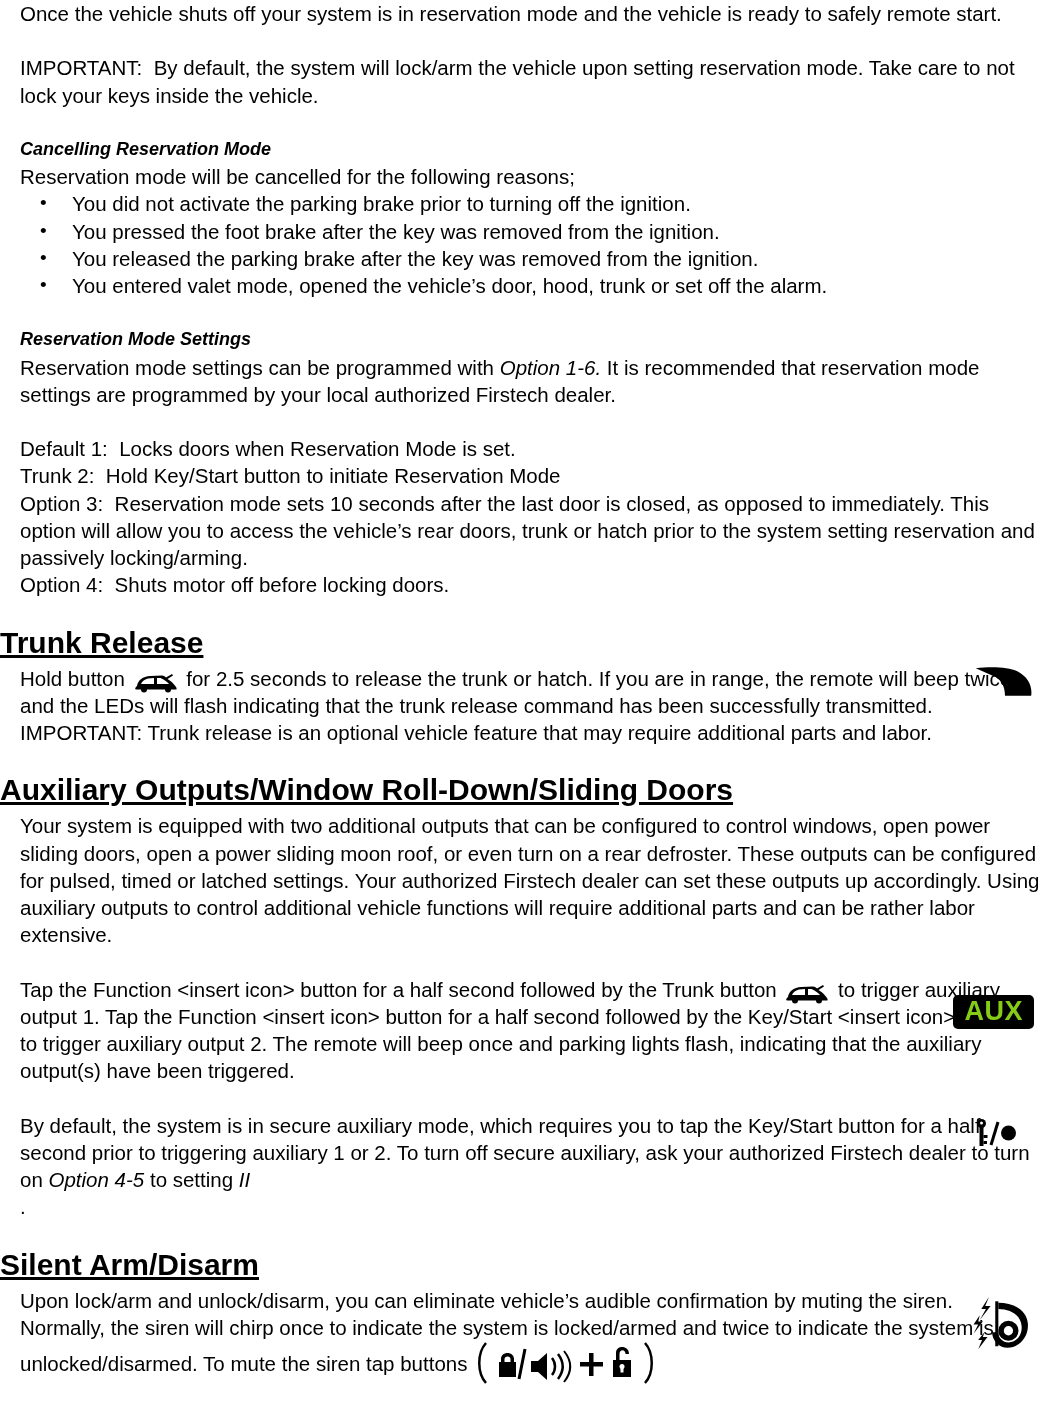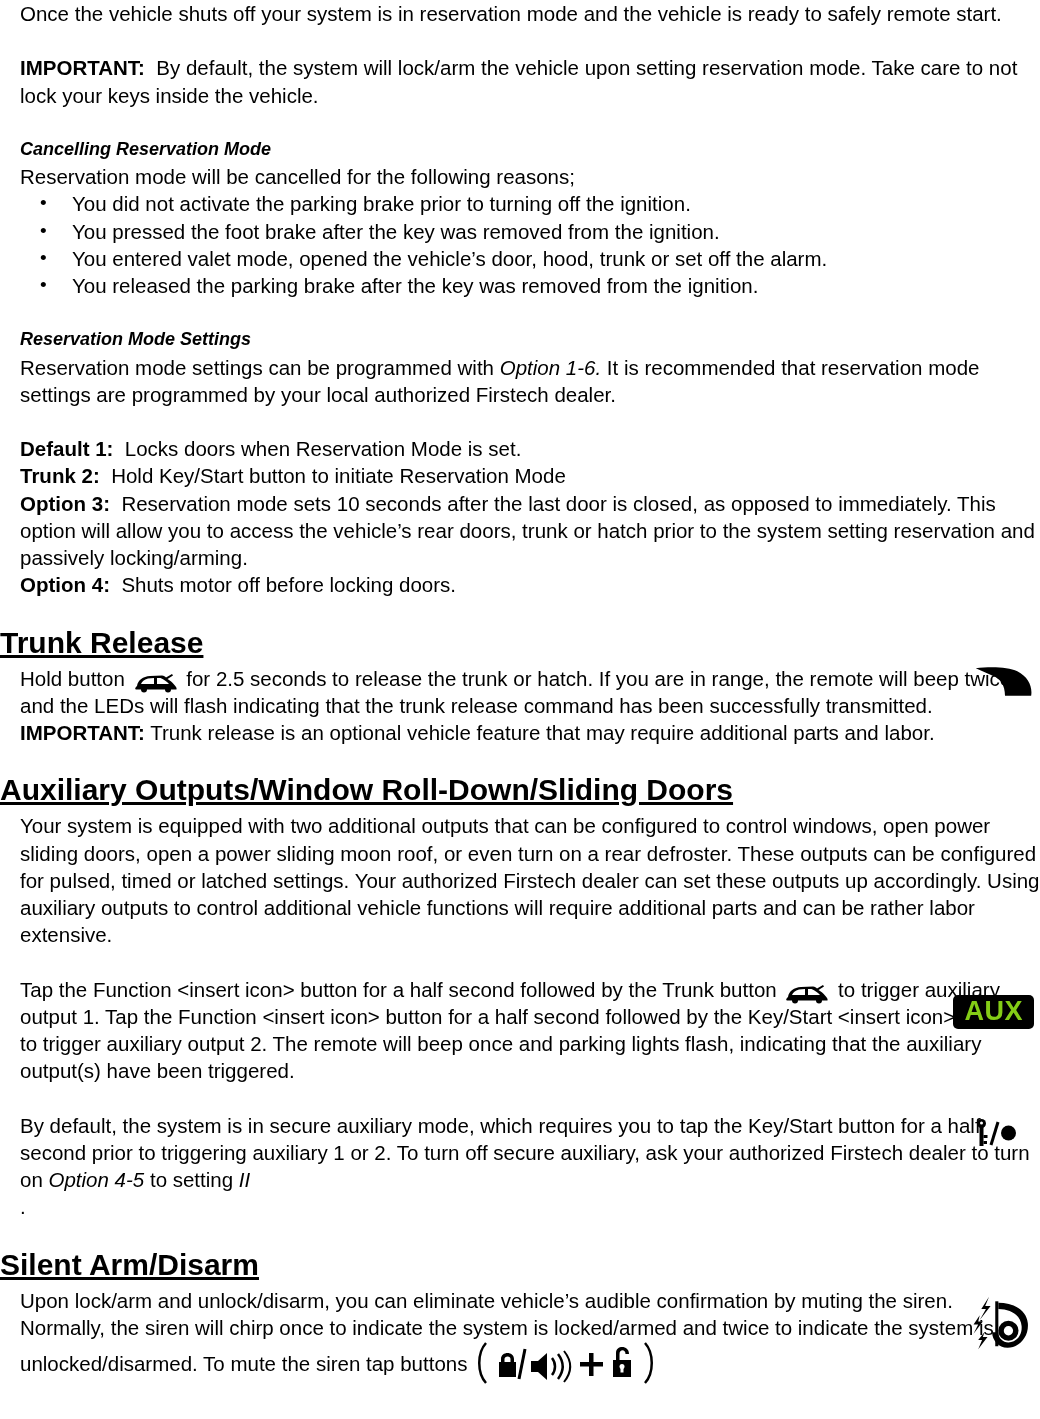--- a/index.html
+++ b/index.html
@@ -44,21 +44,21 @@
   }
   .heading-underline {
     font-size: 30px;
     font-weight: bold;
     text-decoration: underline;
     line-height: 34px;
     margin: 0;
     display: inline-block;
   }
   .heading-wrap { line-height: 34px; }
-  b, .b { font-weight: bold; }
+  b, .b { font-weight: normal; }
   i, .i { font-style: italic; }
 
   ul.bullets {
     margin: 0;
     padding: 0;
     list-style: none;
   }
   ul.bullets li {
     font-size: 20.5px;
     line-height: 27.2px;
@@ -147,22 +147,22 @@
 
   <p class="body-text"><b class="b">IMPORTANT:</b>&nbsp;&nbsp;<span>By default, the system will lock/arm the vehicle upon setting reservation mode. Take care to not lock your keys inside the vehicle.</span></p>
 
   <div class="spacer-line"></div>
 
   <p class="heading-italic">Cancelling Reservation Mode</p>
   <p class="body-text">Reservation mode will be cancelled for the following reasons;</p>
   <ul class="bullets">
     <li>You did not activate the parking brake prior to turning off the ignition.</li>
     <li>You pressed the foot brake after the key was removed from the ignition.</li>
+    <li>You released the parking brake after the key was removed from the ignition.</li>
     <li>You entered valet mode, opened the vehicle’s door, hood, trunk or set off the alarm.</li>
-    <li>You released the parking brake after the key was removed from the ignition.</li>
   </ul>
 
   <div class="spacer-line"></div>
 
   <p class="heading-italic">Reservation Mode Settings</p>
   <p class="body-text"><span>Reservation mode settings can be programmed with </span><i class="i">Option 1-6.</i><span>  It is recommended that reservation mode settings are programmed by your local authorized Firstech dealer.</span></p>
 
   <div class="spacer-line"></div>
 
   <p class="body-text"><b class="b">Default 1:</b>&nbsp;&nbsp;<span>Locks doors when Reservation Mode is set.</span></p>

